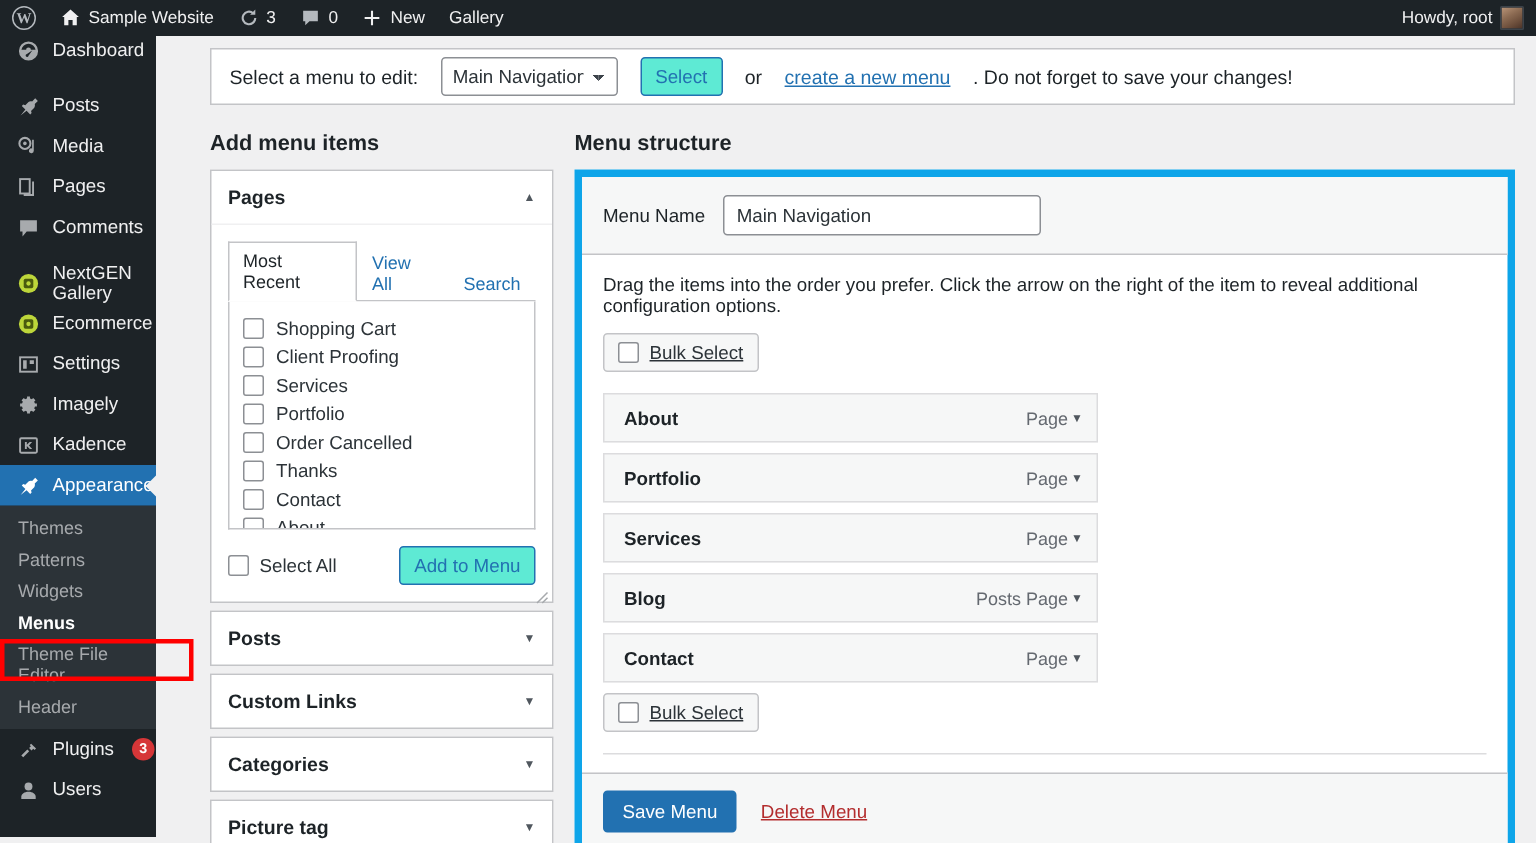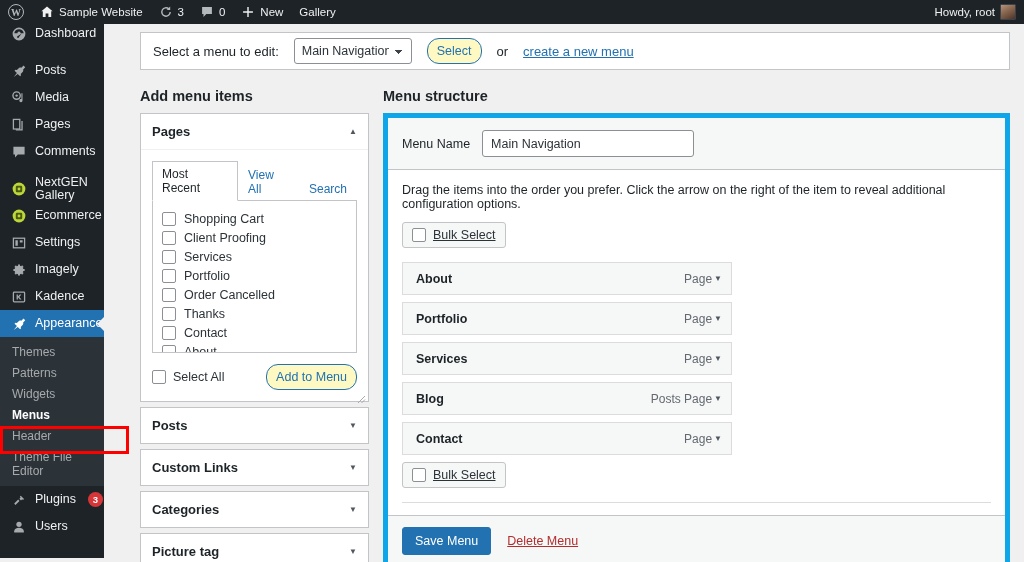--- a/index.html
+++ b/index.html
@@ -95,22 +95,22 @@
     color: #2c3338; padding: 0 22px 0 7px; width: 118px;
     -webkit-appearance: none; appearance: none; cursor: pointer;
     background-image: linear-gradient(45deg, transparent 50%, #3c434a 50%),
                       linear-gradient(135deg, #3c434a 50%, transparent 50%);
     background-position: calc(100% - 12px) 11px, calc(100% - 8px) 11px;
     background-size: 4px 4px, 4px 4px; background-repeat: no-repeat;
   }
   .btn-secondary {
     height: 26px; padding: 0 9px; font-size: 12.5px;
     font-family: "Liberation Sans", sans-serif;
-    color: #2271b1; background: #fef9c3; border: 1px solid #2271b1;
-    border-radius: 12px; cursor: pointer; line-height: 1;
+    color: #2271b1; background: #5eead4; border: 1px solid #2271b1;
+    border-radius: 3px; cursor: pointer; line-height: 1;
   }
   .link-blue { color: #2271b1; text-decoration: underline; cursor: pointer; }
   .plain { color: #1d2327; }
 
   .columns { display: flex; gap: 0; padding: 0 14px; margin-top: 18px; }
   .col-left { width: 229px; flex: 0 0 229px; }
   .col-right { flex: 1 1 auto; padding-left: 14px; }
 
   .col-title { font-size: 14.5px; font-weight: bold; color: #1d2327; margin-bottom: 9px; }
 
@@ -360,22 +360,22 @@
         </svg>
     </span>
     <span class="mt-label">Appearance</span>
   </div>
 
   <ul class="submenu">
     <li>Themes</li>
     <li>Patterns</li>
     <li>Widgets</li>
     <li class="current">Menus</li>
+    <li>Theme File Editor</li>
     <li>Header</li>
-    <li>Theme File Editor</li>
   </ul>
 
   <div class="menu-top">
     <span class="mt-icon">
       <svg width="16" height="16" viewBox="0 0 20 20">
           <path fill="#a7aaad" d="M4 14.5 9 9.5l1.6 1.6-5 5zM10.5 8.4 12 6.9l-1-1 1.2-1.2 4.1 4.1L15 10l-1-1-1.5 1.5z"></path>
         </svg>
     </span>
     <span class="mt-label">Plugins</span>
     <span class="badge-count">3</span>
@@ -398,20 +398,21 @@
 <div id="wpbody">
 
   <div class="select-bar">
     <span>Select a menu to edit:</span>
     <select class="menu-select">
       <option>Main Navigation</option>
     </select>
     <button class="btn-secondary">Select</button>
     <span class="plain">or</span>
     <span class="link-blue">create a new menu</span>
+    <span class="plain">. Do not forget to save your changes!</span>
   </div>
 
   <div class="columns">
 
     <div class="col-left">
       <div class="col-title">Add menu items</div>
 
       <div class="postbox">
         <div class="postbox-head">
           <span>Pages</span>

